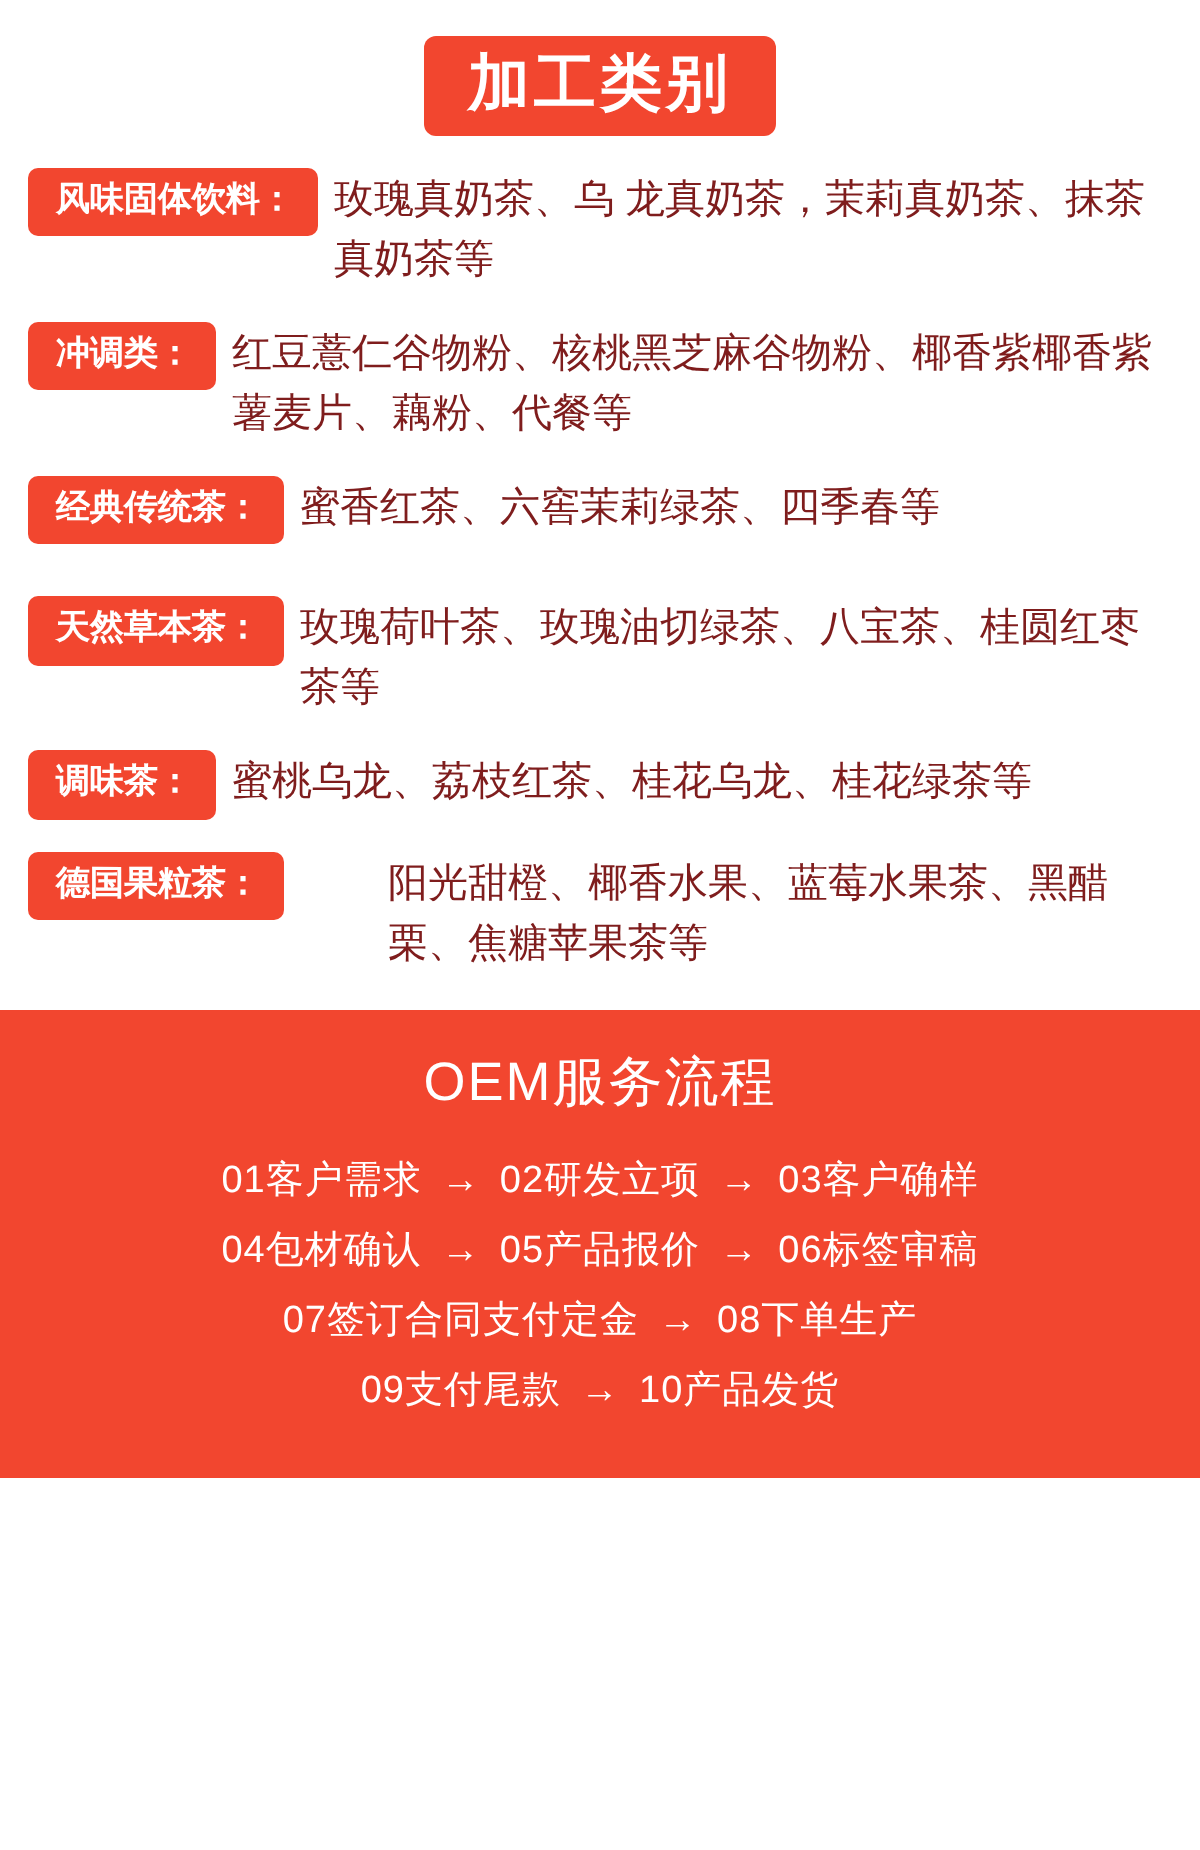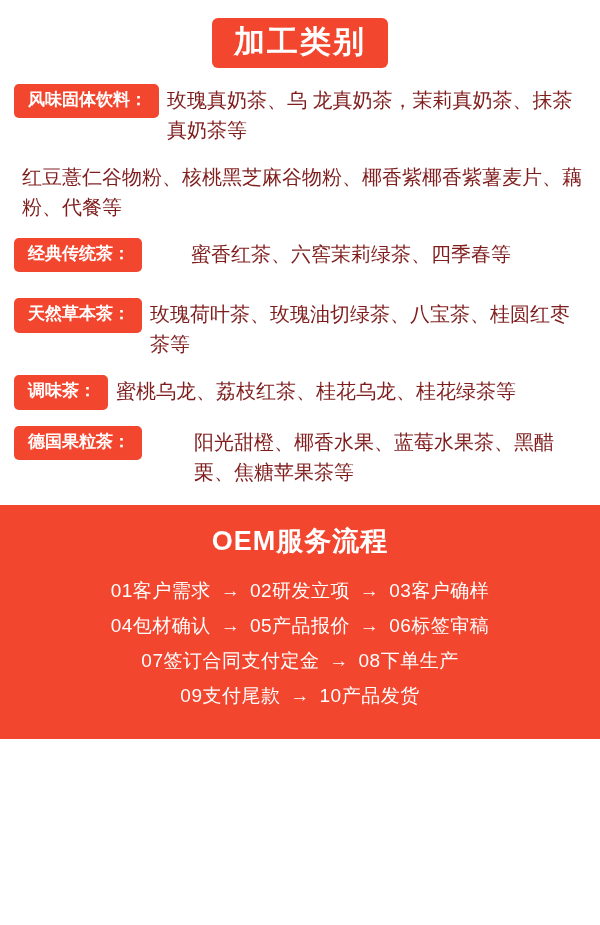--- a/index.html
+++ b/index.html
@@ -67,35 +67,35 @@
     font-size: 20px;
     line-height: 1.5;
     padding-left: 8px;
     padding-top: 3px;
     word-break: break-all;
   }
 
   
   .cat-row.r1 { margin-bottom: 14px; }
   .cat-row.r2 { margin-bottom: 14px; }
-  .cat-row.r3 { margin-bottom: 14px; gap: 41px; }
+  .cat-row.r3 { margin-bottom: 14px; }
   .cat-row.r4 { margin-bottom: 14px; margin-top: 24px; }
   .cat-row.r5 { margin-bottom: 14px; }
   .cat-row.r6 { margin-bottom: 18px; gap: 44px; }
 
   
   .oem-block {
     background: #f2462f;
     color: #ffffff;
     padding: 18px 0 26px 0;
     text-align: center;
   }
   .oem-title {
     font-size: 27px;
-    font-weight: bold;
+    font-weight: normal;
     letter-spacing: 1px;
     margin-bottom: 14px;
   }
   .oem-line {
     font-size: 19px;
     line-height: 1.85;
     letter-spacing: 0.5px;
   }
   .arrow {
     padding: 0 4px;
@@ -111,20 +111,21 @@
   </div>
 
   <div class="cat-list">
 
     <div class="cat-row r1">
       <div class="cat-label">风味固体饮料：</div>
       <div class="cat-text">玫瑰真奶茶、乌 龙真奶茶，茉莉真奶茶、抹茶真奶茶等</div>
     </div>
 
     <div class="cat-row r2">
+      <div class="cat-label">冲调类：</div>
       <div class="cat-text">红豆薏仁谷物粉、核桃黑芝麻谷物粉、椰香紫椰香紫薯麦片、藕粉、代餐等</div>
     </div>
 
     <div class="cat-row r3">
       <div class="cat-label">经典传统茶：</div>
       <div class="cat-text">蜜香红茶、六窖茉莉绿茶、四季春等</div>
     </div>
 
     <div class="cat-row r4">
       <div class="cat-label">天然草本茶：</div>

